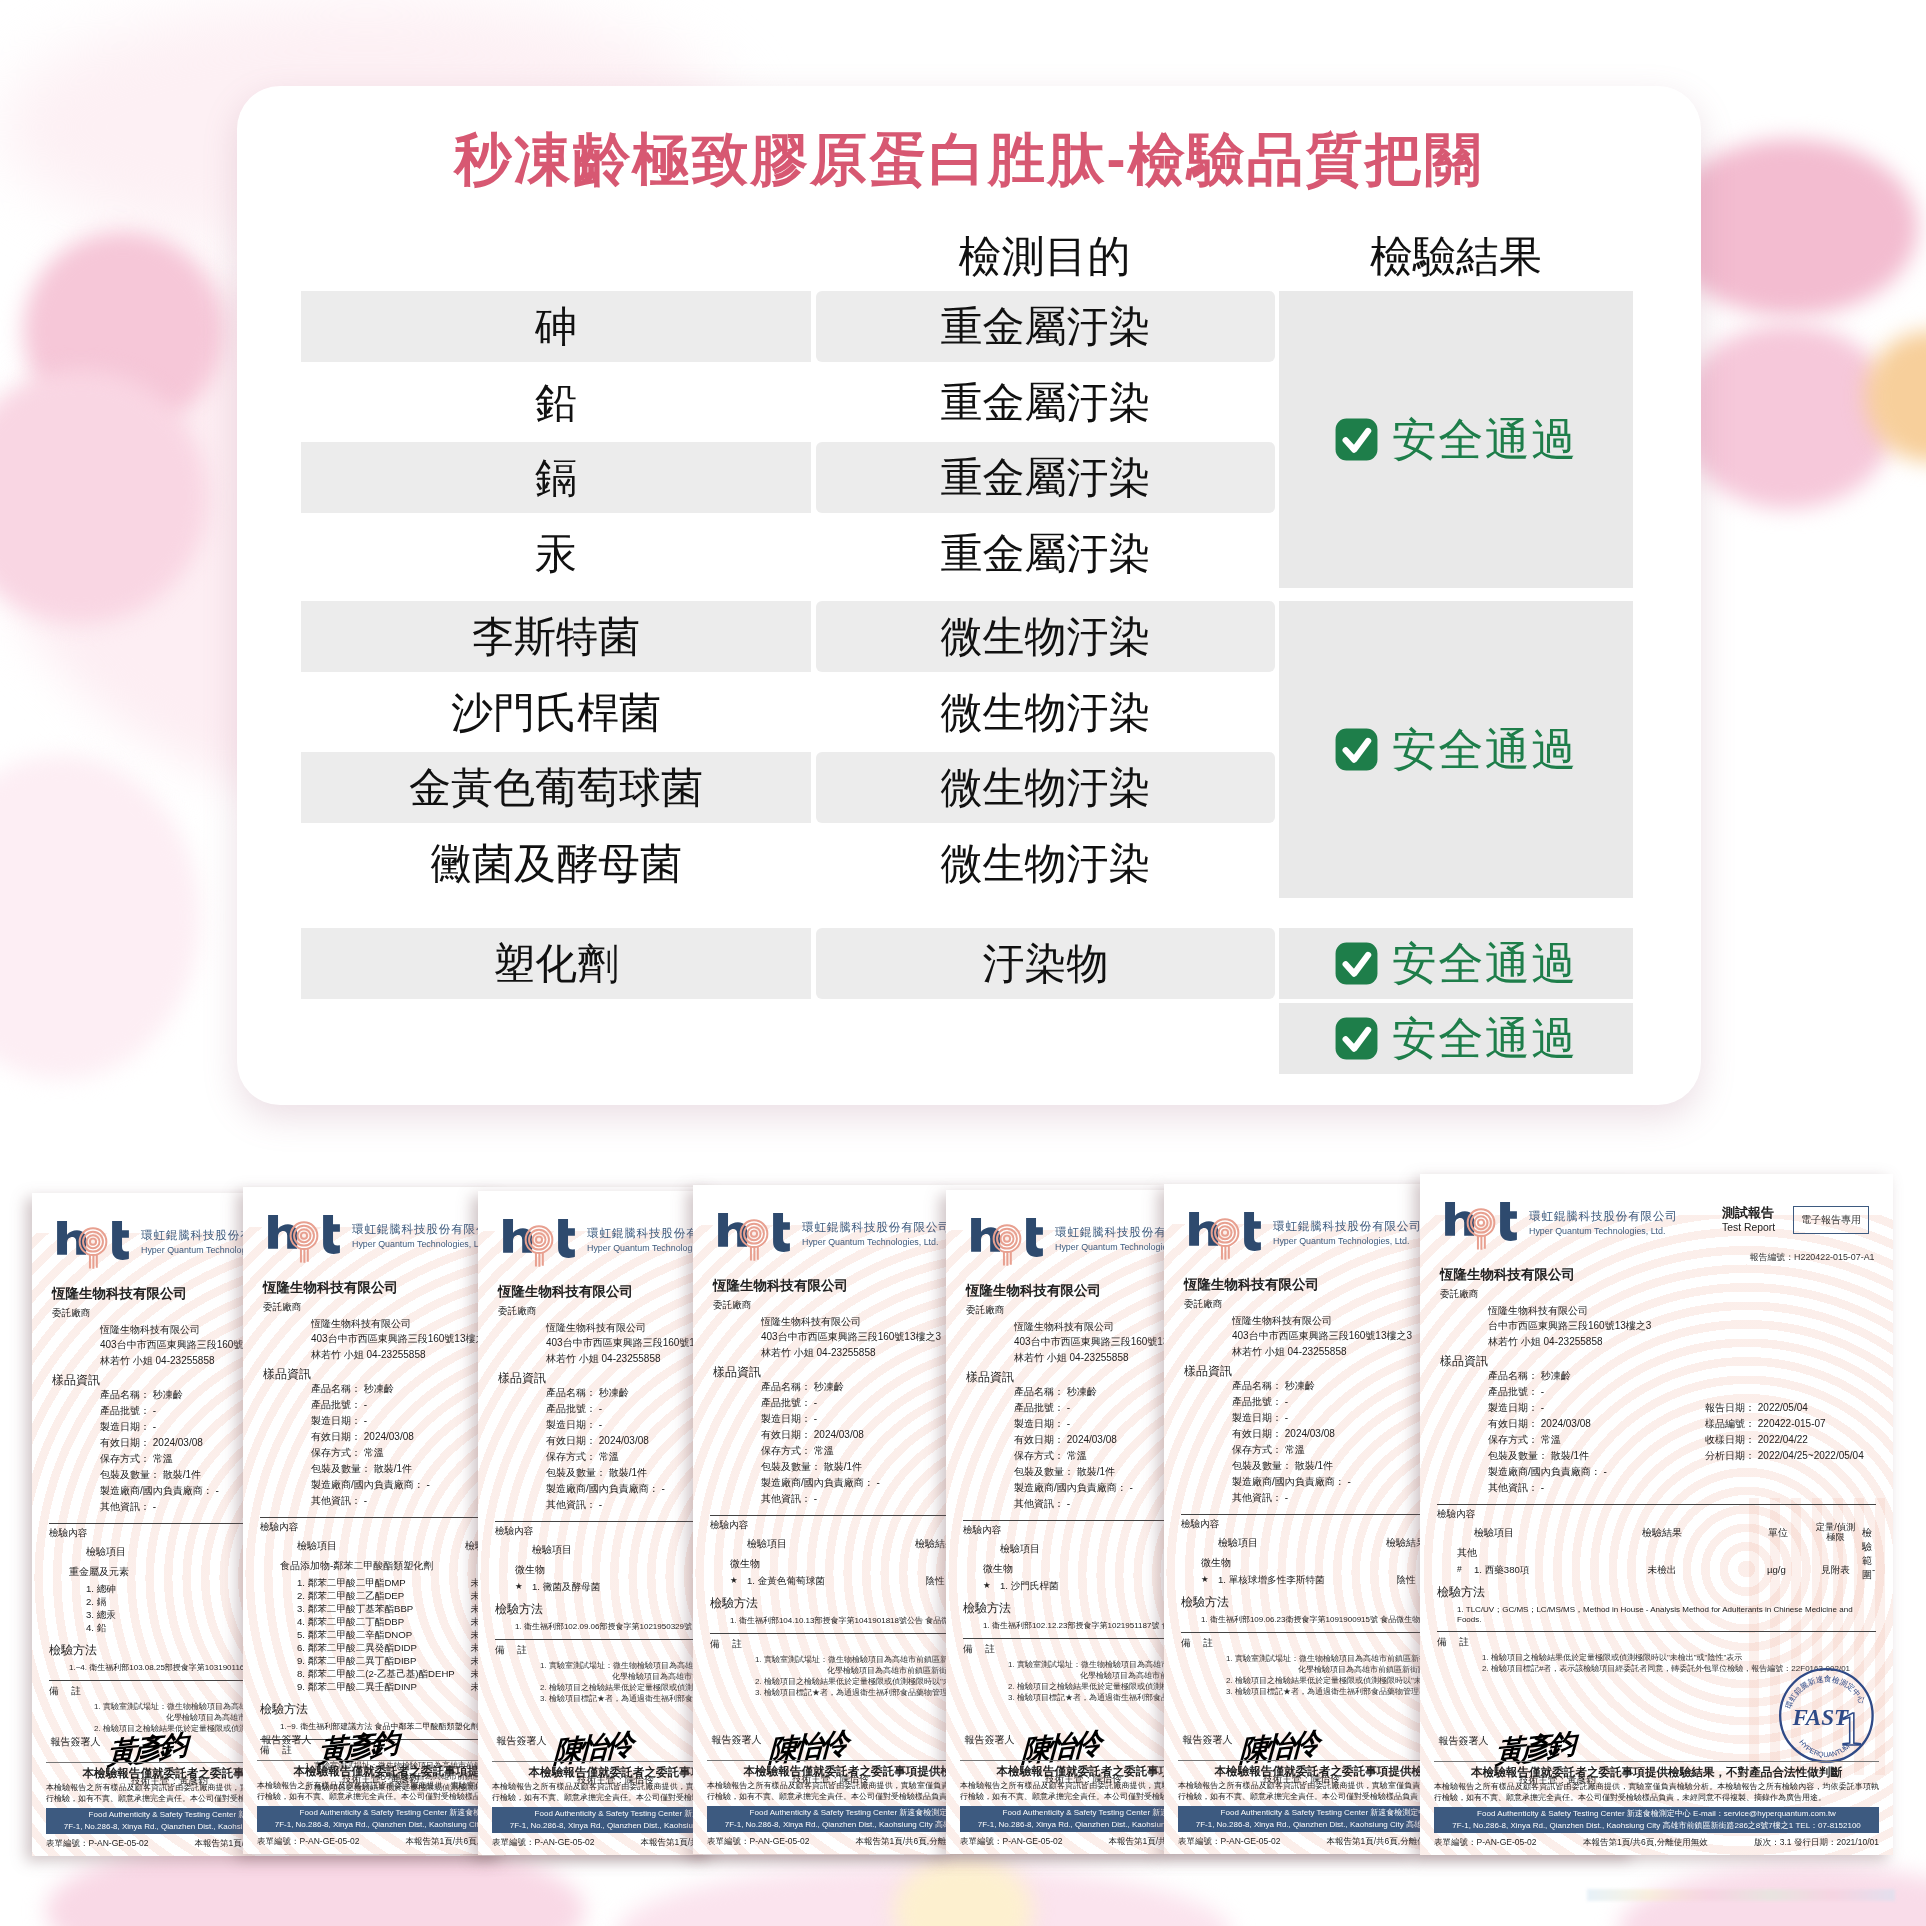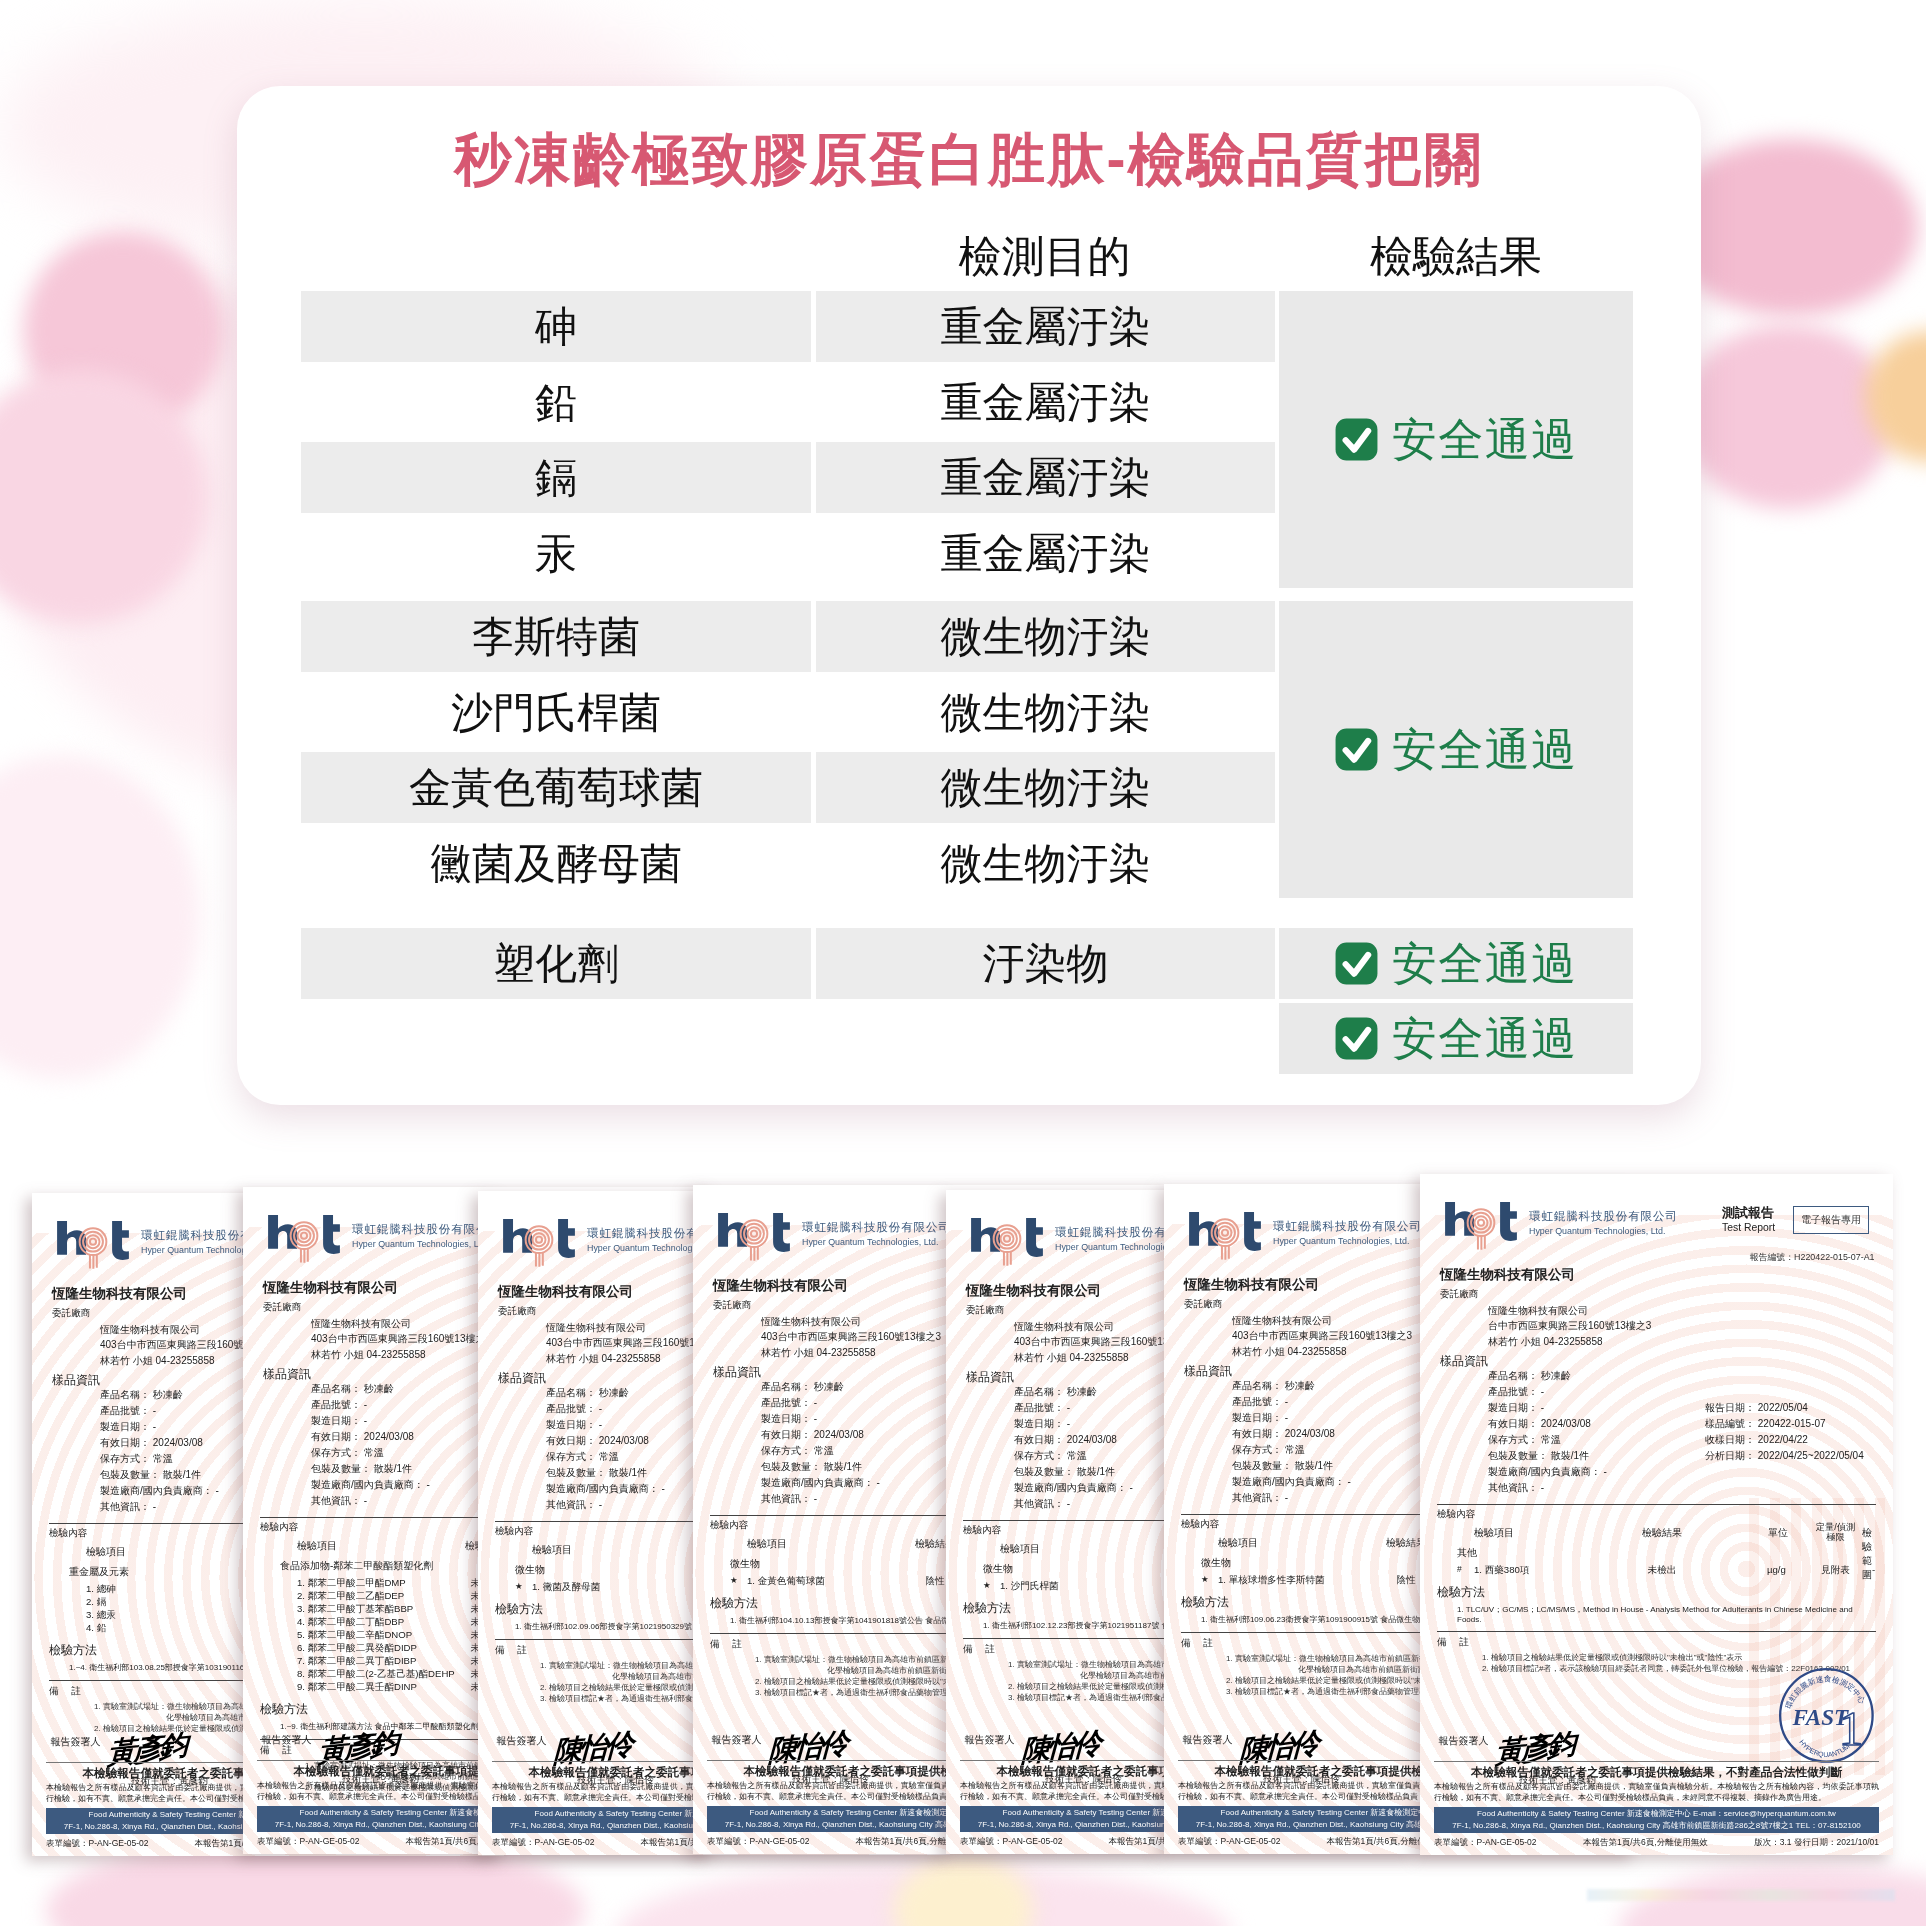--- a/index.html
+++ b/index.html
@@ -12,21 +12,21 @@
   .wash-tl{left:-139px;top:-62px;width:732px;height:254px;background:#fdf0f4;filter:blur(31px);border-radius:50%;}
   
   .card{position:absolute;left:237px;top:86px;width:1464px;height:1019px;background:#ffffff;
         border-radius:43px;box-shadow:0 12.3px 34px rgba(170,110,135,0.22);}
   .card-title{position:absolute;left:237px;top:122px;width:1464px;text-align:center;
         font-size:57px;font-weight:bold;color:#d75872;letter-spacing:2.3px;}
   .thead{position:absolute;top:228px;font-size:43px;font-weight:500;text-align:center;color:#111;}
   .th1{left:301px;width:510px;} .th2{left:815px;width:459px;} .th3{left:1279px;width:354px;}
   .trow{position:absolute;left:301px;width:974px;height:71px;}
   .tc{position:absolute;top:0;height:100%;display:flex;align-items:center;justify-content:center;font-size:42px;color:#111;}
-  .tc.c1{left:0;width:510px;} .tc.c2{left:515px;width:459px;}
+  .tc.c1{left:0;width:510px;} .tc.c2{left:515px;width:459px;border-radius:6px;}
   .trow.g .tc{background:#ececec;}
   .rblock{position:absolute;left:1279px;width:354px;background:#e9e9e9;display:flex;
           align-items:center;justify-content:center;gap:12.3px;}
   .rblock .rtext{font-size:45px;color:#1e7e4a;font-weight:500;letter-spacing:1.5px;}
   
   .cert{position:absolute;background:#ffffff;overflow:hidden;box-shadow:-6.2px 4.6px 14px rgba(120,90,95,0.35);
         font-size:10px;color:#222;}
   .cert::before{content:"";position:absolute;left:-15%;top:6%;width:150%;height:130%;
         background:repeating-radial-gradient(circle at 56% 40%, rgba(238,173,152,0.20) 0 8.5px, rgba(255,255,255,0) 8.5px 18.5px);}
   .c-stripes{position:absolute;right:4.6px;top:324px;width:139px;height:277px;
@@ -417,21 +417,21 @@
             <div class="ci">
             <span class="ci-mark"></span>
             <span class="ci-name">6. 鄰苯二甲酸二異癸酯DIDP</span>
             <span class="ci-res">未檢出</span>
             <span class="ci-unit"></span>
             <span class="ci-limit"></span>
             <span class="ci-range"></span>
           </div>
             <div class="ci">
             <span class="ci-mark"></span>
-            <span class="ci-name">7. 鄰苯二甲酸二異丁酯DIBP</span>
+            <span class="ci-name">9. 鄰苯二甲酸二異丁酯DIBP</span>
             <span class="ci-res">未檢出</span>
             <span class="ci-unit"></span>
             <span class="ci-limit"></span>
             <span class="ci-range"></span>
           </div>
             <div class="ci">
             <span class="ci-mark"></span>
             <span class="ci-name">8. 鄰苯二甲酸二(2-乙基己基)酯DEHP</span>
             <span class="ci-res">未檢出</span>
             <span class="ci-unit"></span>

